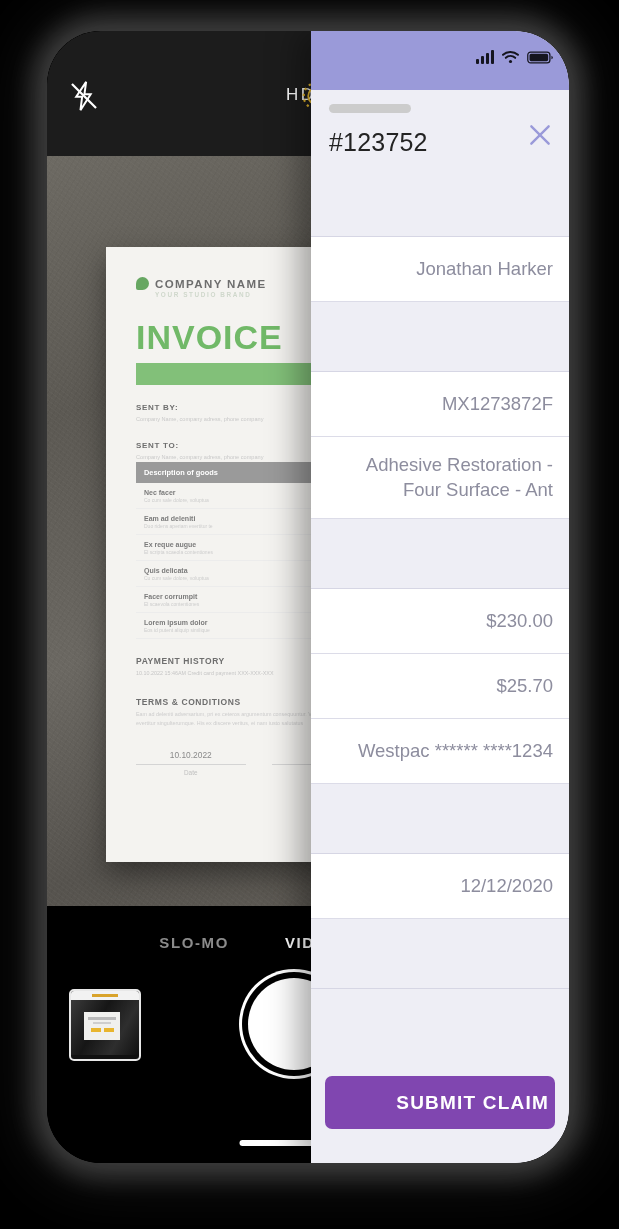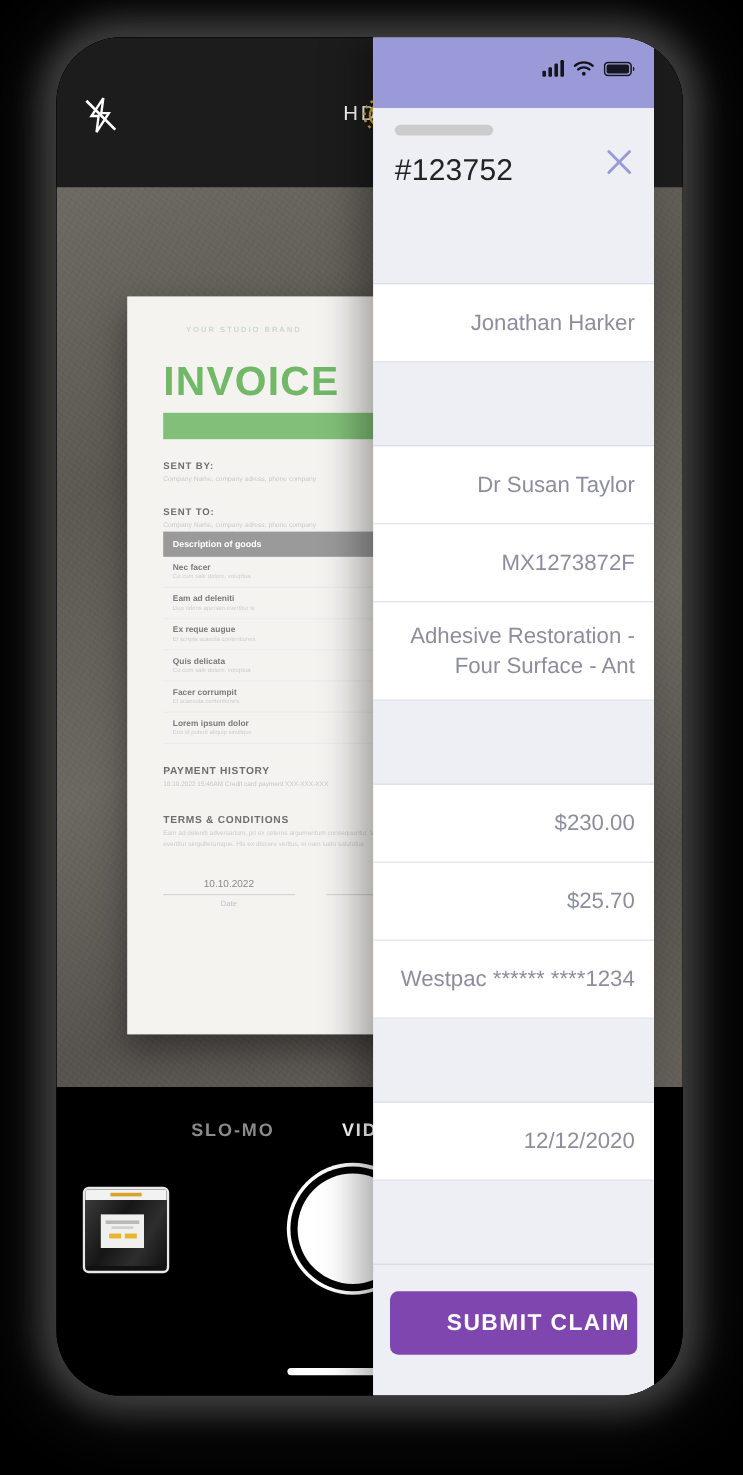--- a/index.html
+++ b/index.html
@@ -85,21 +85,21 @@
   .thumb-ttl{margin:5px 4px 2px;height:3px;background:#b9b9b9;}
   .thumb-ttl2{margin:0 9px 4px;height:2px;background:#cecece;}
   .thumb-btns{display:flex;gap:3px;justify-content:center;}
   .thumb-btn{width:10px;height:4px;background:#e8b52f;}
   .shutter{position:absolute;left:201px;top:72px;width:92px;height:92px;border-radius:50%;
     background:#fff;box-shadow:0 0 0 6px #000, 0 0 0 9px #fff;}
   .home-bar{position:absolute;left:50%;transform:translateX(-50%);bottom:17px;
     width:137px;height:6px;border-radius:3px;background:#fff;}
 
   
-  .panel{position:absolute;left:264px;top:0;width:234px;bottom:0;background:#eeeef5;
+  .panel{position:absolute;left:264px;top:0;width:258px;bottom:0;background:#eeeef5;
     box-shadow:-12px 0 30px rgba(0,0,0,.35);display:flex;flex-direction:column;}
   .statusbar{height:59px;background:#9a9ad9;position:relative;flex:none;}
   .sb-icons{position:absolute;right:16px;top:19px;display:flex;align-items:flex-end;gap:7px;}
   .bars{display:flex;align-items:flex-end;gap:2px;height:14px;}
   .bars i{width:3px;background:#15151f;border-radius:1px;display:block;}
   .bars i:nth-child(1){height:5px;}
   .bars i:nth-child(2){height:8px;}
   .bars i:nth-child(3){height:11px;}
   .bars i:nth-child(4){height:14px;}
 
@@ -143,20 +143,24 @@
             <circle cx="12" cy="12" r="6.2" fill="none" stroke="#e3b52c" stroke-width="1.3"></circle>
             <circle cx="12" cy="12" r="9.4" fill="none" stroke="#e3b52c" stroke-width="1.5" stroke-dasharray="1.6 2.6"></circle>
           </svg>
         </div>
 
         <div class="viewfinder">
           <div class="vf-grain"></div>
 
           <div class="paper">
             <div class="paper-inner">
+              <div class="co-row">
+                <span class="co-dot"></span>
+                <span class="co-name">COMPANY NAME</span>
+              </div>
               <div class="co-sub">YOUR STUDIO BRAND</div>
 
               <div class="inv-title">INVOICE</div>
               <div class="inv-bar"></div>
 
               <div class="sec-h">SENT BY:</div>
               <div class="sec-p">Company Name, company adress,
 phone company</div>
               <div class="sec-h">SENT TO:</div>
               <div class="sec-p">Company Name, company adress,
@@ -301,23 +305,20 @@
             <div class="row alt tall empty">
               <span class="val">&nbsp;</span>
             </div>
             <div class="row white">
               <span class="val">Jonathan Harker</span>
             </div>
             <div class="row alt tall empty">
               <span class="val">&nbsp;</span>
             </div>
             <div class="row white">
-              <span class="val">Dr Susan Taylor</span>
-            </div>
-            <div class="row white">
               <span class="val">MX1273872F</span>
             </div>
             <div class="row white two-line">
               <span class="val">Adhesive Restoration - Four Surface - Ant</span>
             </div>
             <div class="row alt tall empty">
               <span class="val">&nbsp;</span>
             </div>
             <div class="row white">
               <span class="val">$230.00</span>

